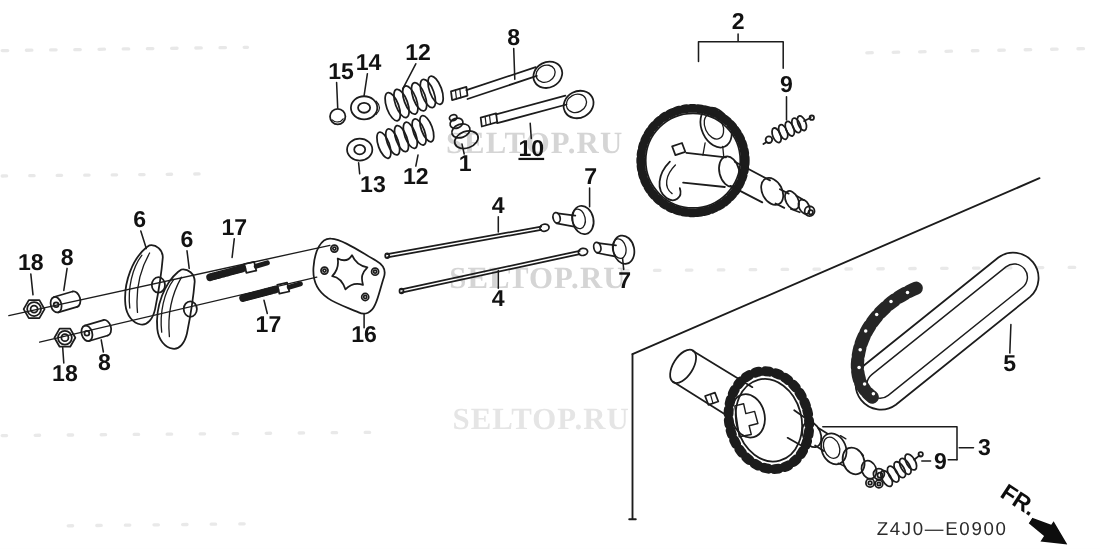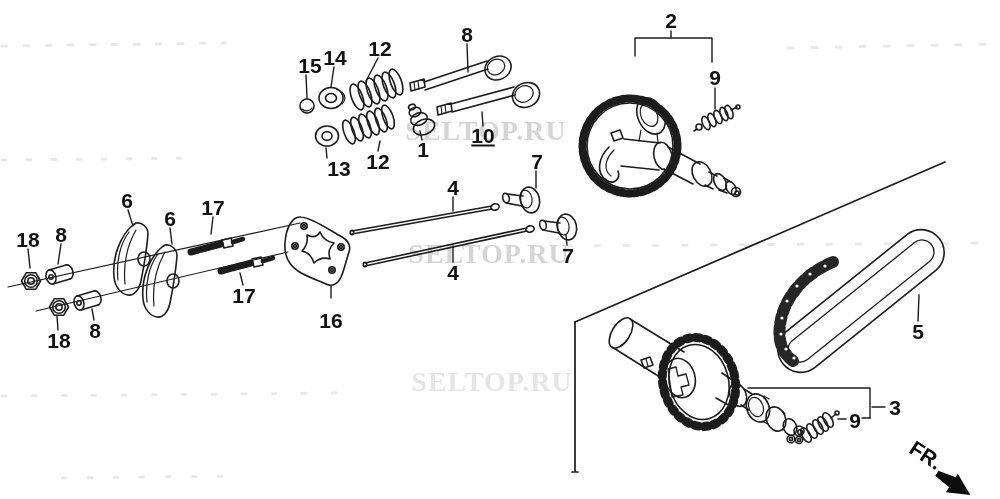--- a/index.html
+++ b/index.html
@@ -308,31 +308,32 @@
       <div class="plabel" style="left: 378px; top: 161px;">12</div>
       <div class="plabel" style="left: 423px; top: 149px;">1</div>
       <div class="plabel" style="left: 483px; top: 135px; text-decoration: underline;">10</div>
       <div class="plabel" style="left: 537px; top: 161px;">7</div>
       <div class="plabel" style="left: 453px; top: 187px;">4</div>
       <div class="plabel" style="left: 127px; top: 200px;">6</div>
       <div class="plabel" style="left: 170px; top: 218px;">6</div>
       <div class="plabel" style="left: 213px; top: 207px;">17</div>
       <div class="plabel" style="left: 28px; top: 239px;">18</div>
       <div class="plabel" style="left: 61px; top: 234px;">8</div>
-      <div class="plabel" style="left: 331px; top: 320px;">16</div>
+      <div class="plabel" style="left: 331px; top: 304px;">16</div>
       <div class="plabel" style="left: 244px; top: 295px;">17</div>
       <div class="plabel" style="left: 453px; top: 272px;">4</div>
       <div class="plabel" style="left: 568px; top: 255px;">7</div>
       <div class="plabel" style="left: 95px; top: 330px;">8</div>
       <div class="plabel" style="left: 59px; top: 340px;">18</div>
       <div class="plabel" style="left: 918px; top: 331px;">5</div>
       <div class="plabel" style="left: 895px; top: 407px;">3</div>
       <div class="plabel" style="left: 855px; top: 420px;">9</div>
     </div>
 
+  <div class="code">Z4J0—E0900</div>
 
   <div class="fr">
     <span>FR.</span>
     <svg width="40" height="24" viewBox="0 0 40 24">
       <polygon points="0,9 18,5 18,1 40,12 18,23 18,17 0,15" fill="#0d0d0d"></polygon>
     </svg>
   </div>
 
 </div>
 

